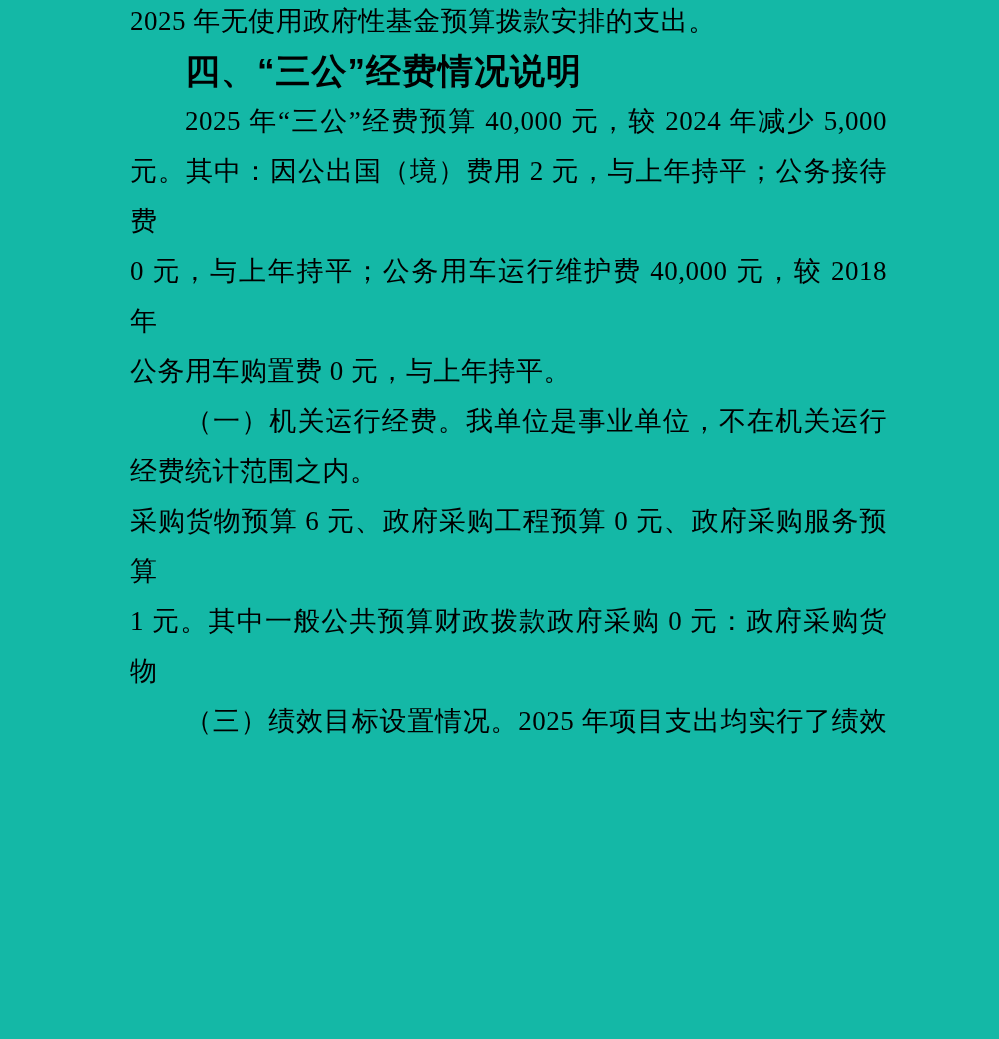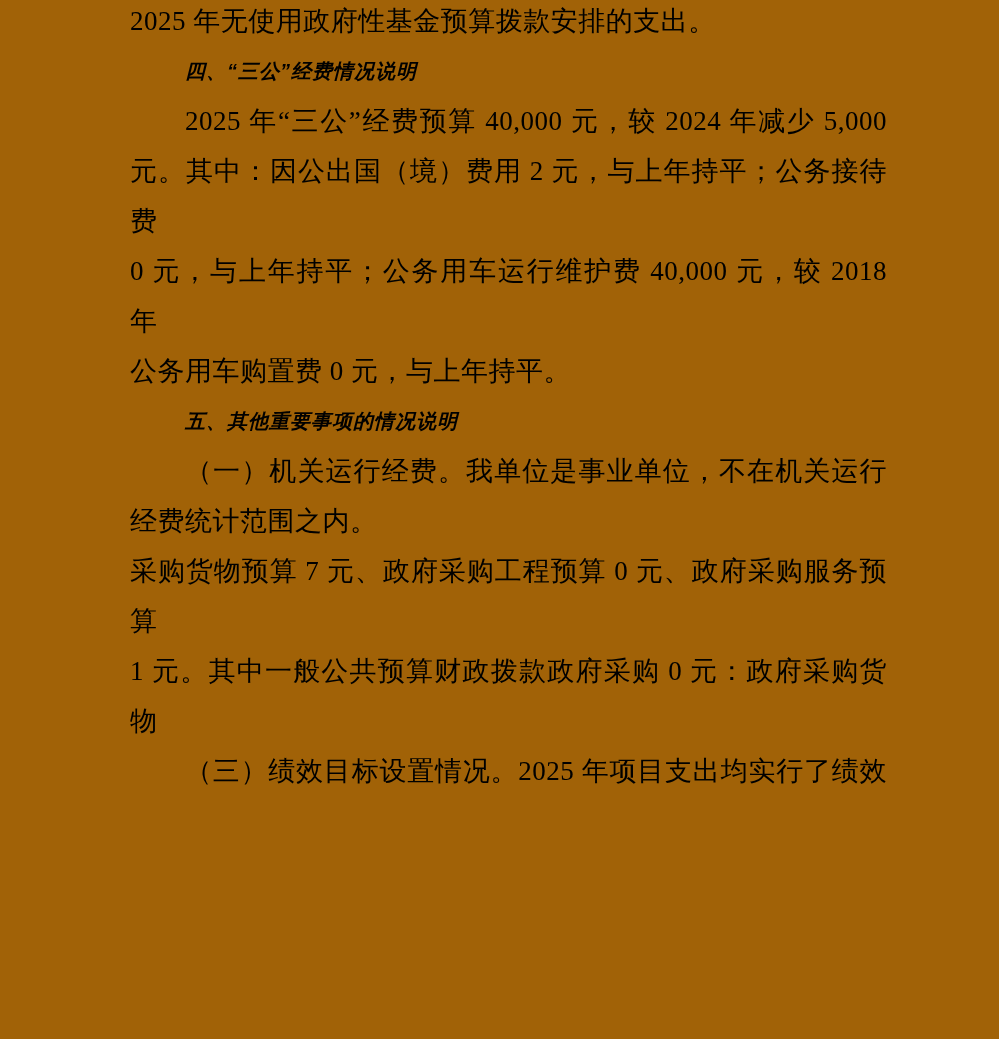--- a/index.html
+++ b/index.html
@@ -4,21 +4,21 @@
 <style>
   html, body {
     margin: 0;
     padding: 0;
     background: #ffffff;
   }
   .page {
     position: relative;
     width: 999px;
     height: 1039px;
-    background: #a16207;
+    background: #14b8a6;
     overflow: hidden;
     box-sizing: border-box;
   }
   .text-block {
     position: absolute;
     left: 130px;
     top: -4px;
     width: 757px;
   }
   .doc-line {
@@ -33,37 +33,35 @@
     text-align: justify;
     text-align-last: justify;
     text-justify: inter-character;
   }
   .doc-line.indent {
     text-indent: 55px;
   }
   .doc-line.heading {
     font-family: "Liberation Sans", "DejaVu Sans", sans-serif;
     font-weight: 700;
-    font-size: 20px;
+    font-size: 35px;
     letter-spacing: 1px;
-    font-style: italic;
   }
 </style>
 </head>
 <body>
 
 <div class="page">
   <div class="text-block">
 
   <div class="doc-line">2025 年无使用政府性基金预算拨款安排的支出。</div>
       <div class="doc-line heading indent">四、“三公”经费情况说明</div>
       <div class="doc-line indent justify">2025 年“三公”经费预算 40,000 元，较 2024 年减少 5,000</div>
       <div class="doc-line justify">元。其中：因公出国（境）费用 2 元，与上年持平；公务接待费</div>
       <div class="doc-line justify">0 元，与上年持平；公务用车运行维护费 40,000 元，较 2018 年</div>
       <div class="doc-line">公务用车购置费 0 元，与上年持平。</div>
-      <div class="doc-line heading indent">五、其他重要事项的情况说明</div>
       <div class="doc-line indent justify">（一）机关运行经费。我单位是事业单位，不在机关运行</div>
       <div class="doc-line">经费统计范围之内。</div>
-      <div class="doc-line justify">采购货物预算 7 元、政府采购工程预算 0 元、政府采购服务预算</div>
+      <div class="doc-line justify">采购货物预算 6 元、政府采购工程预算 0 元、政府采购服务预算</div>
       <div class="doc-line justify">1 元。其中一般公共预算财政拨款政府采购 0 元：政府采购货物</div>
       <div class="doc-line indent justify">（三）绩效目标设置情况。2025 年项目支出均实行了绩效</div>
     </div>
 </div>
 
 </body></html>

